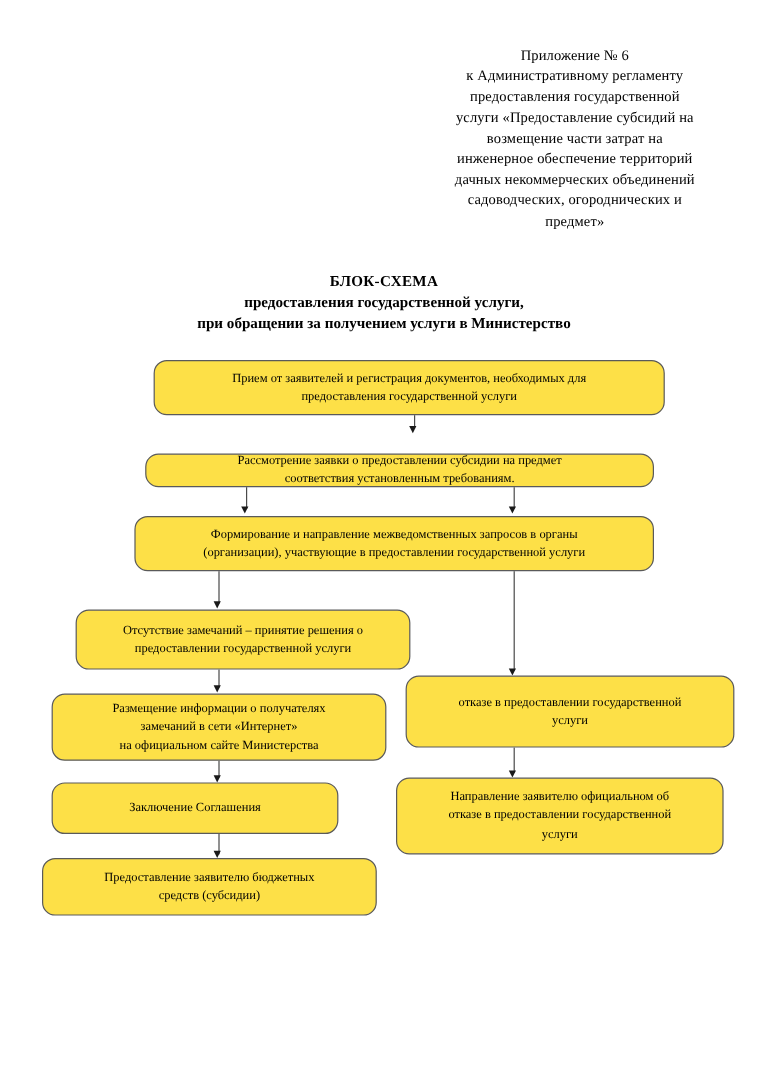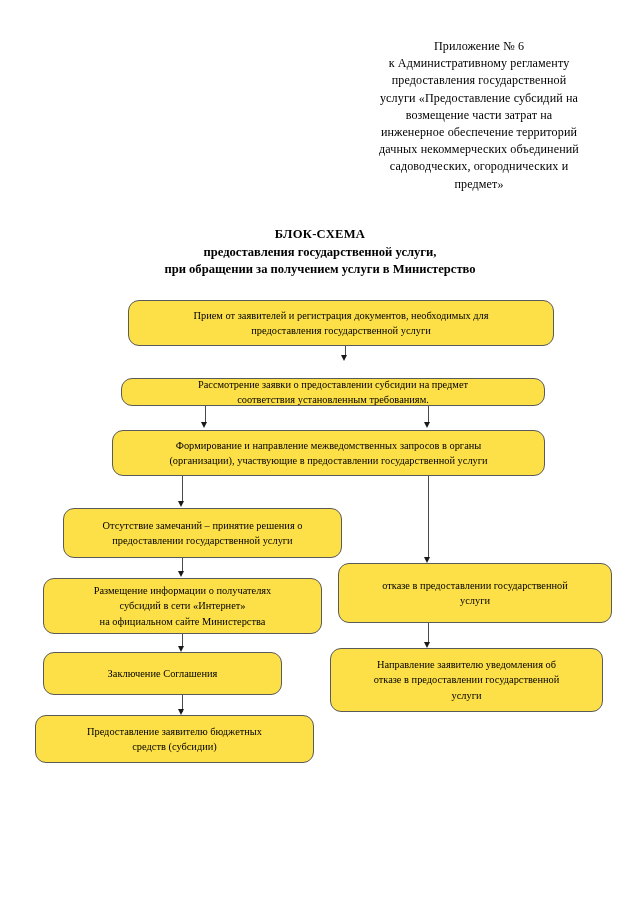--- a/index.html
+++ b/index.html
@@ -146,21 +146,21 @@
         <span>предоставлении государственной услуги</span>
       </div>
     </div>
 
     <div class="conn" style="left:182px; top:558px; height:15px;"></div>
     <div class="arrowhead" style="left:178.4px; top:571px;"></div>
 
     <div class="node" style="left:43px; top:578px; width:279px; height:56px;">
       <div class="lines">
         <span>Размещение информации о получателях</span>
-        <span>субсидий в сети «Интернет»</span>
+        <span>замечаний в сети «Интернет»</span>
         <span>на официальном сайте Министерства</span>
       </div>
     </div>
 
     <div class="conn" style="left:182px; top:634px; height:14px;"></div>
     <div class="arrowhead" style="left:178.4px; top:646px;"></div>
 
     <div class="node" style="left:43px; top:652px; width:239px; height:43px;">
       <div class="lines">
         <span>Заключение Соглашения</span>
@@ -182,20 +182,20 @@
         <span>отказе в предоставлении государственной</span>
         <span>услуги</span>
       </div>
     </div>
 
     <div class="conn" style="left:428px; top:623px; height:21px;"></div>
     <div class="arrowhead" style="left:424.4px; top:642px;"></div>
 
     <div class="node" style="left:330px; top:648px; width:273px; height:64px;">
       <div class="lines">
-        <span>Направление заявителю уведомления об</span>
+        <span>Направление заявителю официальном об</span>
         <span>отказе в предоставлении государственной</span>
         <span>услуги</span>
       </div>
     </div>
 
   </div>
 </div>
 
 </body></html>

